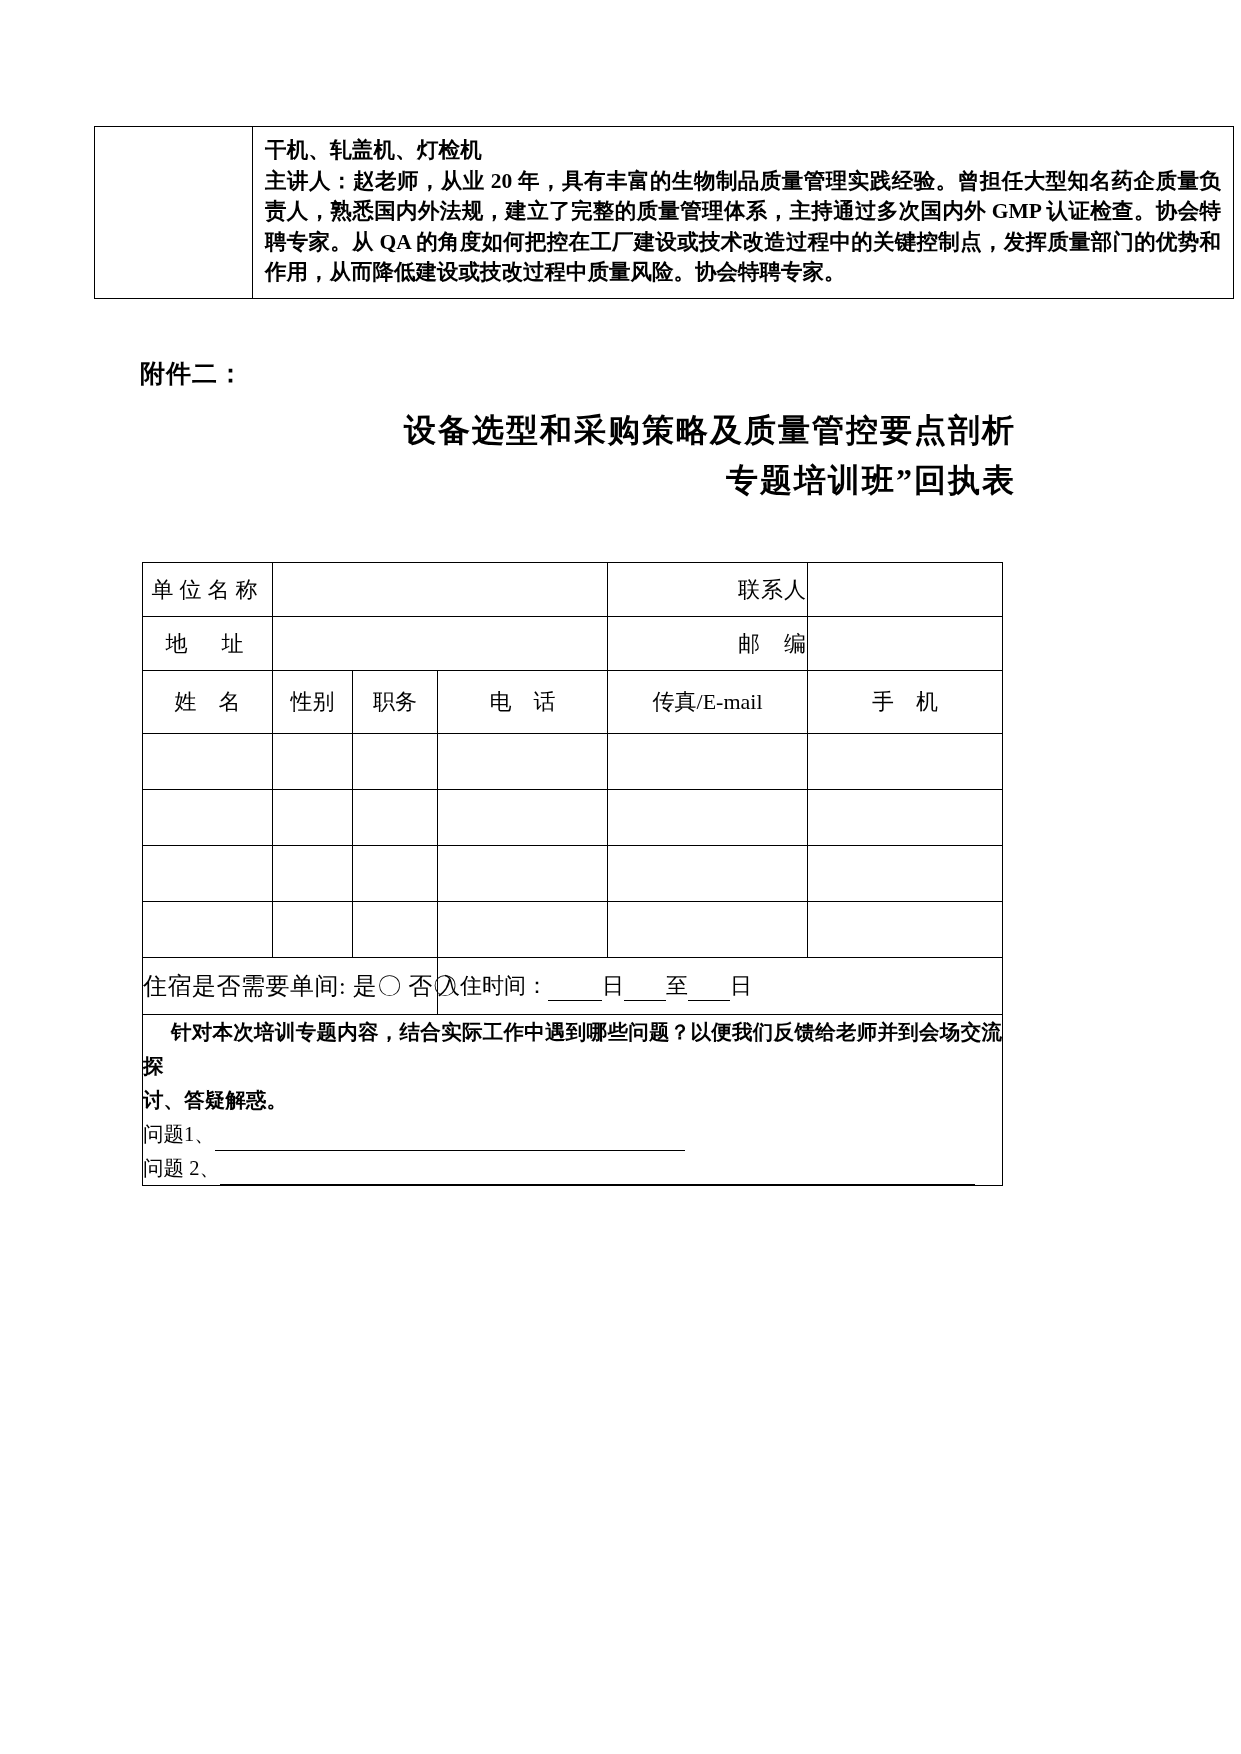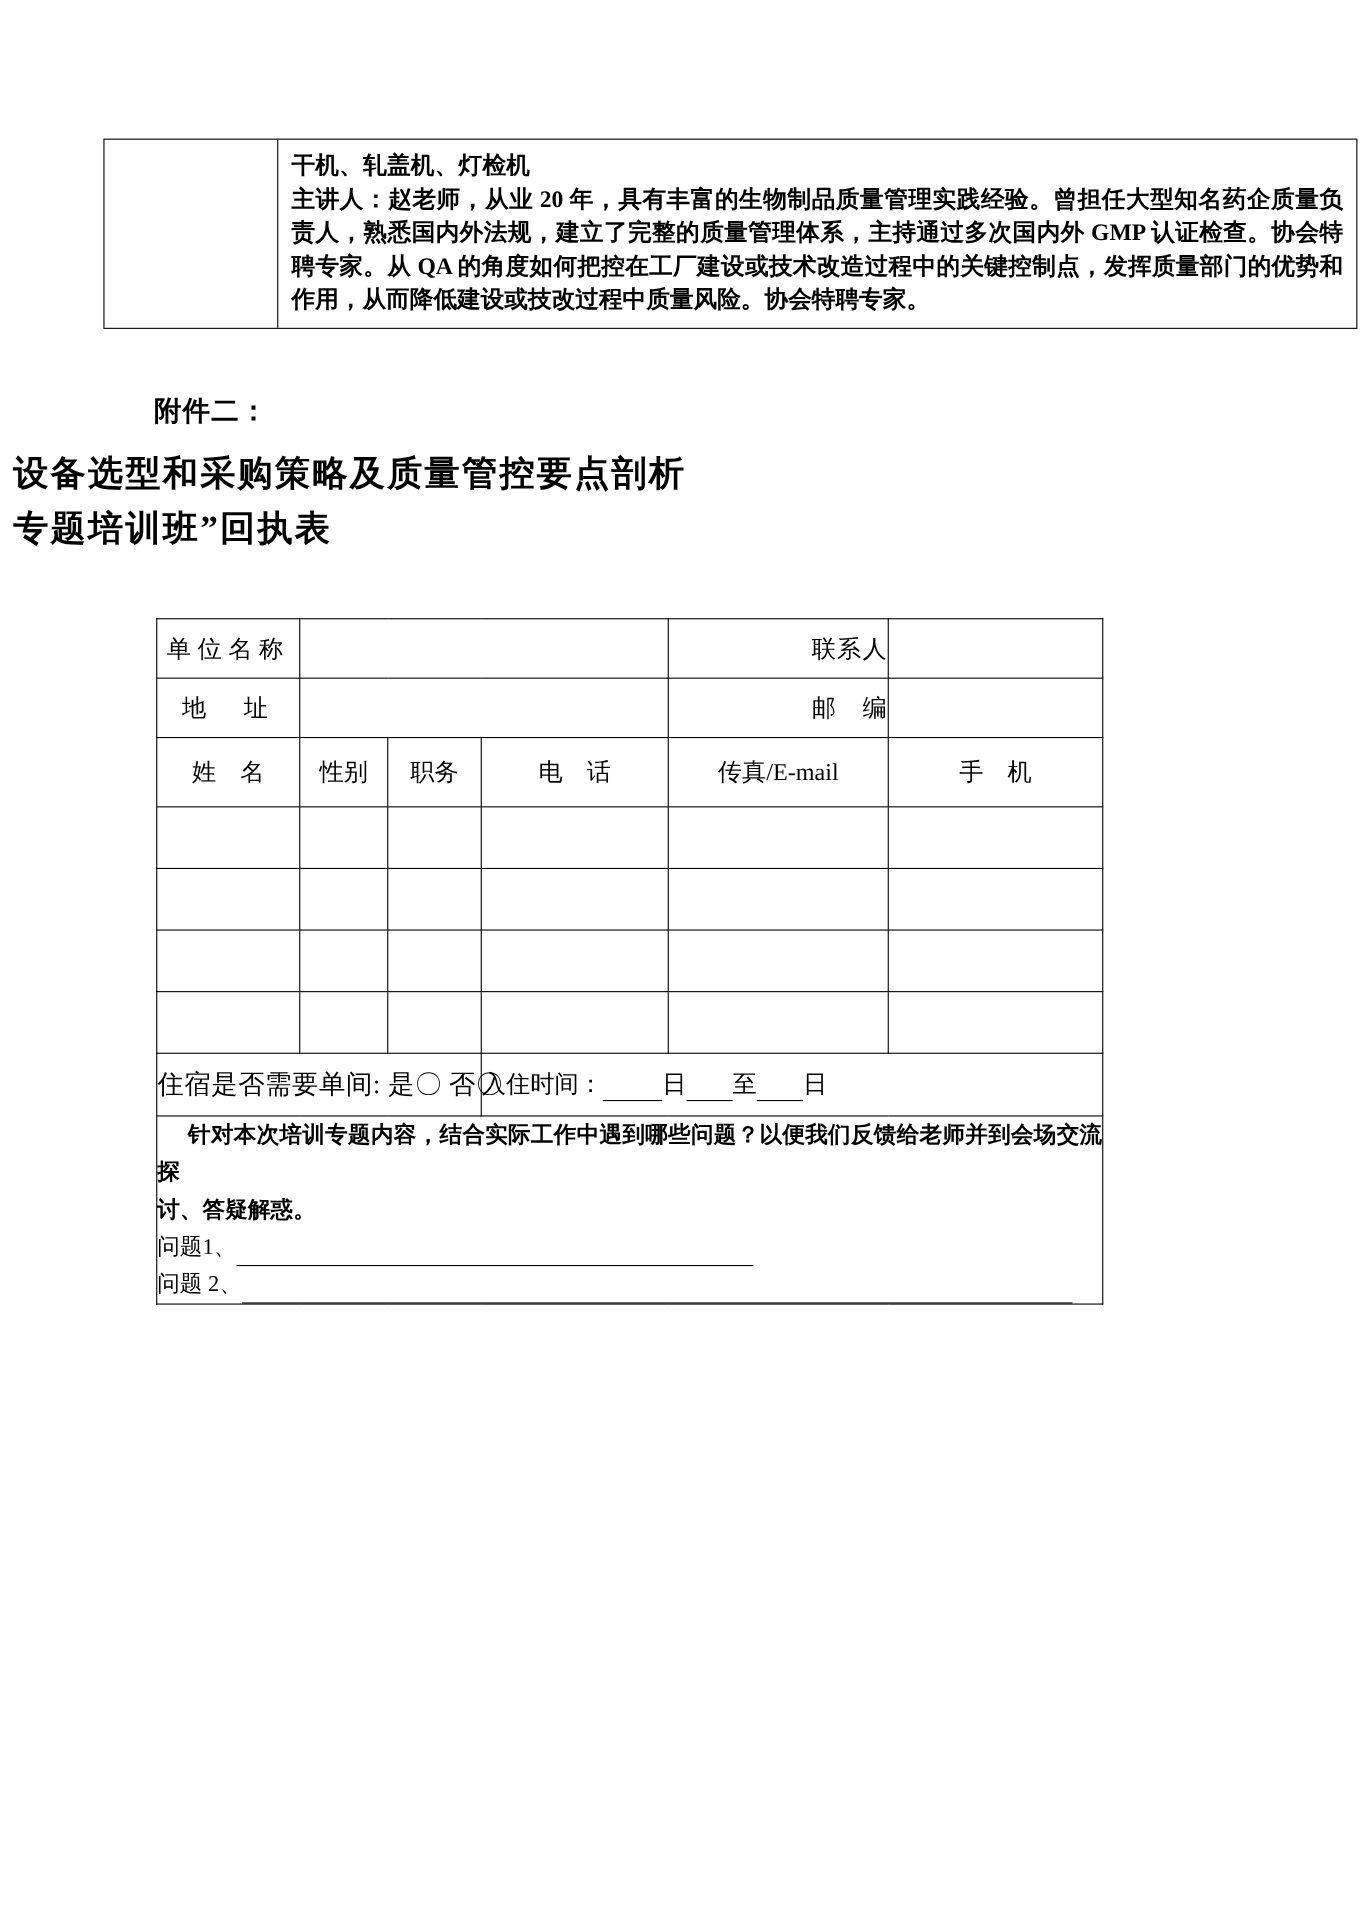--- a/index.html
+++ b/index.html
@@ -68,24 +68,24 @@
     font-size: 25px;
     font-weight: 700;
     letter-spacing: 1px;
     font-family: "Liberation Serif", "DejaVu Serif", serif;
     margin-left: 46px;
   }
 
   
   .doc-title {
     position: absolute;
-    left: 12px;
+    left: 0;
     top: 405px;
     width: 1016px;
-    text-align: left;
+    text-align: right;
   }
   .doc-title .t-line {
     font-size: 32px;
     font-weight: 700;
     line-height: 50px;
     letter-spacing: 2px;
     font-family: "Liberation Serif", "DejaVu Serif", serif;
   }
 
   

